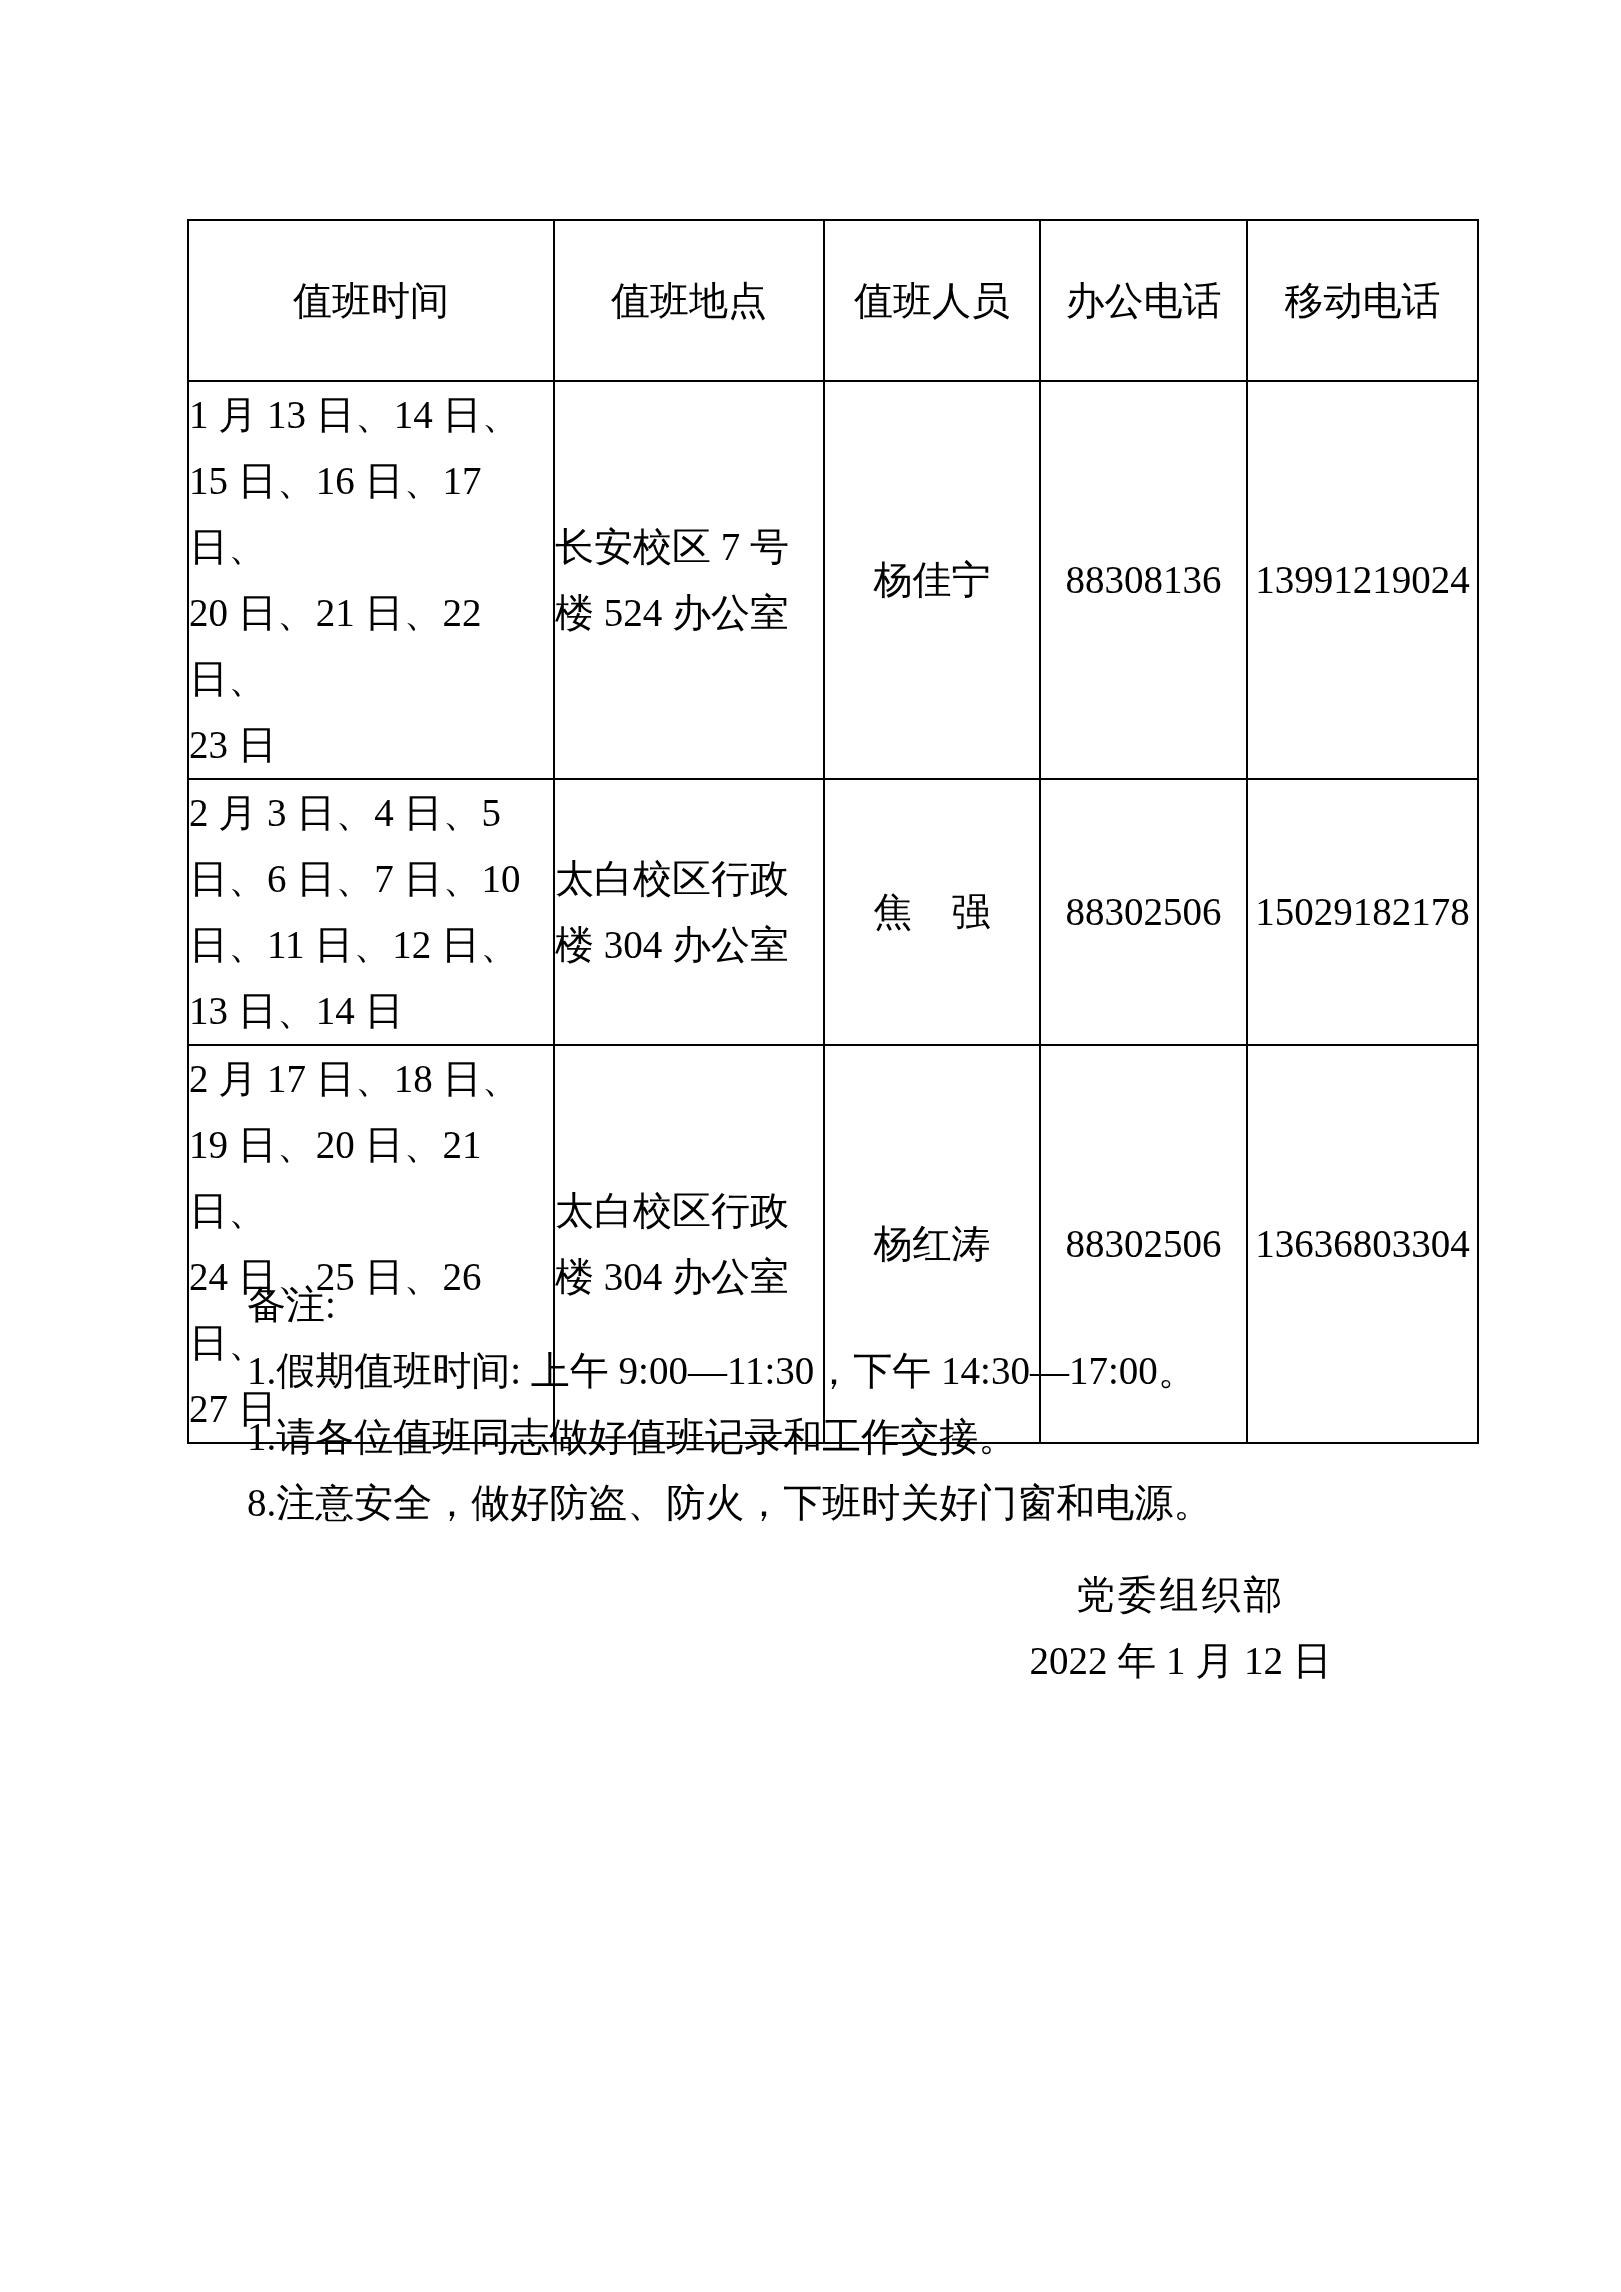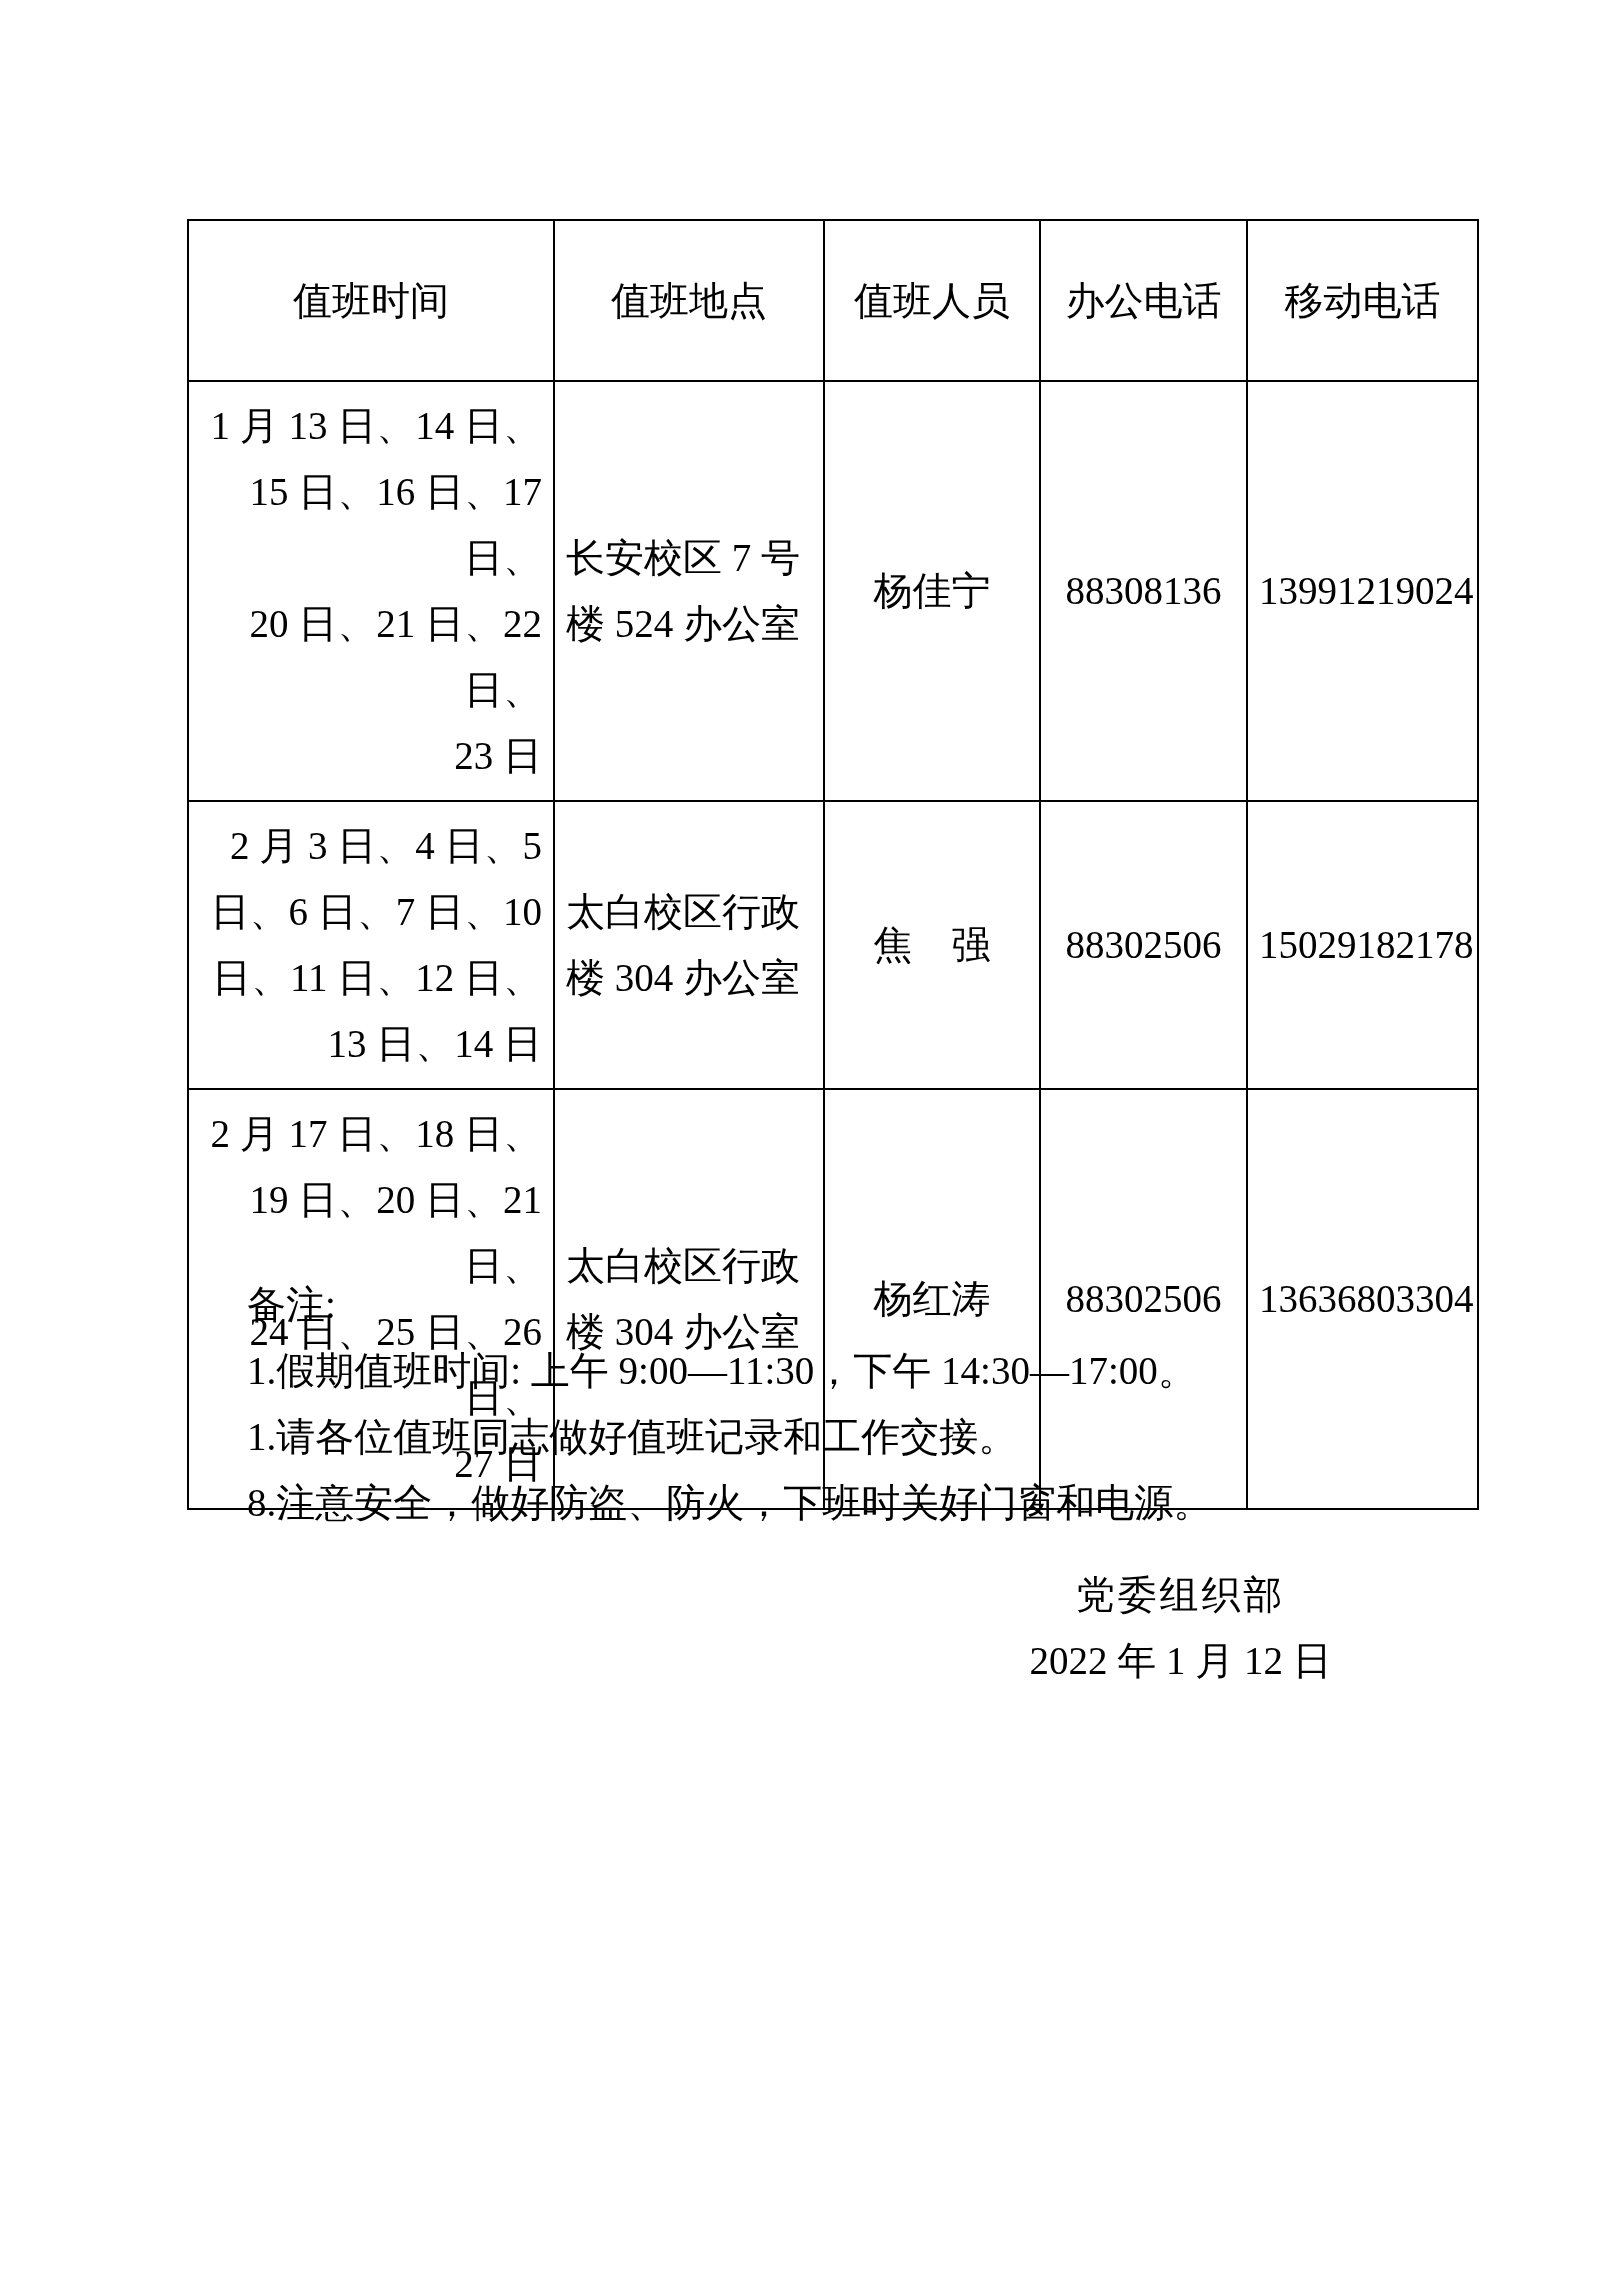--- a/index.html
+++ b/index.html
@@ -23,37 +23,37 @@
     width: 1289px;
     border-collapse: collapse;
     table-layout: fixed;
     font-size: 39px;
   }
   table.duty-table th,
   table.duty-table td {
     border: 2px solid #000000;
     vertical-align: middle;
     font-weight: normal;
-    padding: 11px;
+    padding: 0;
     line-height: 66px;
   }
   table.duty-table {
     border: 2.9px solid #000000;
   }
   tr.header-row {
     height: 161px;
   }
   tr.body-row-1 { height: 265px; }
   tr.body-row-2 { height: 258px; }
   tr.body-row-3 { height: 266px; }
   th.cell-header {
     text-align: center;
   }
   td.cell-time {
-    text-align: right;
+    text-align: left;
     padding-left: 21.6px;
     padding-right: 7.8px;
     white-space: pre-line;
   }
   td.cell-location {
     text-align: left;
     padding-left: 24.5px;
     padding-right: 7.8px;
     white-space: pre-line;
     border-radius: 16px;

